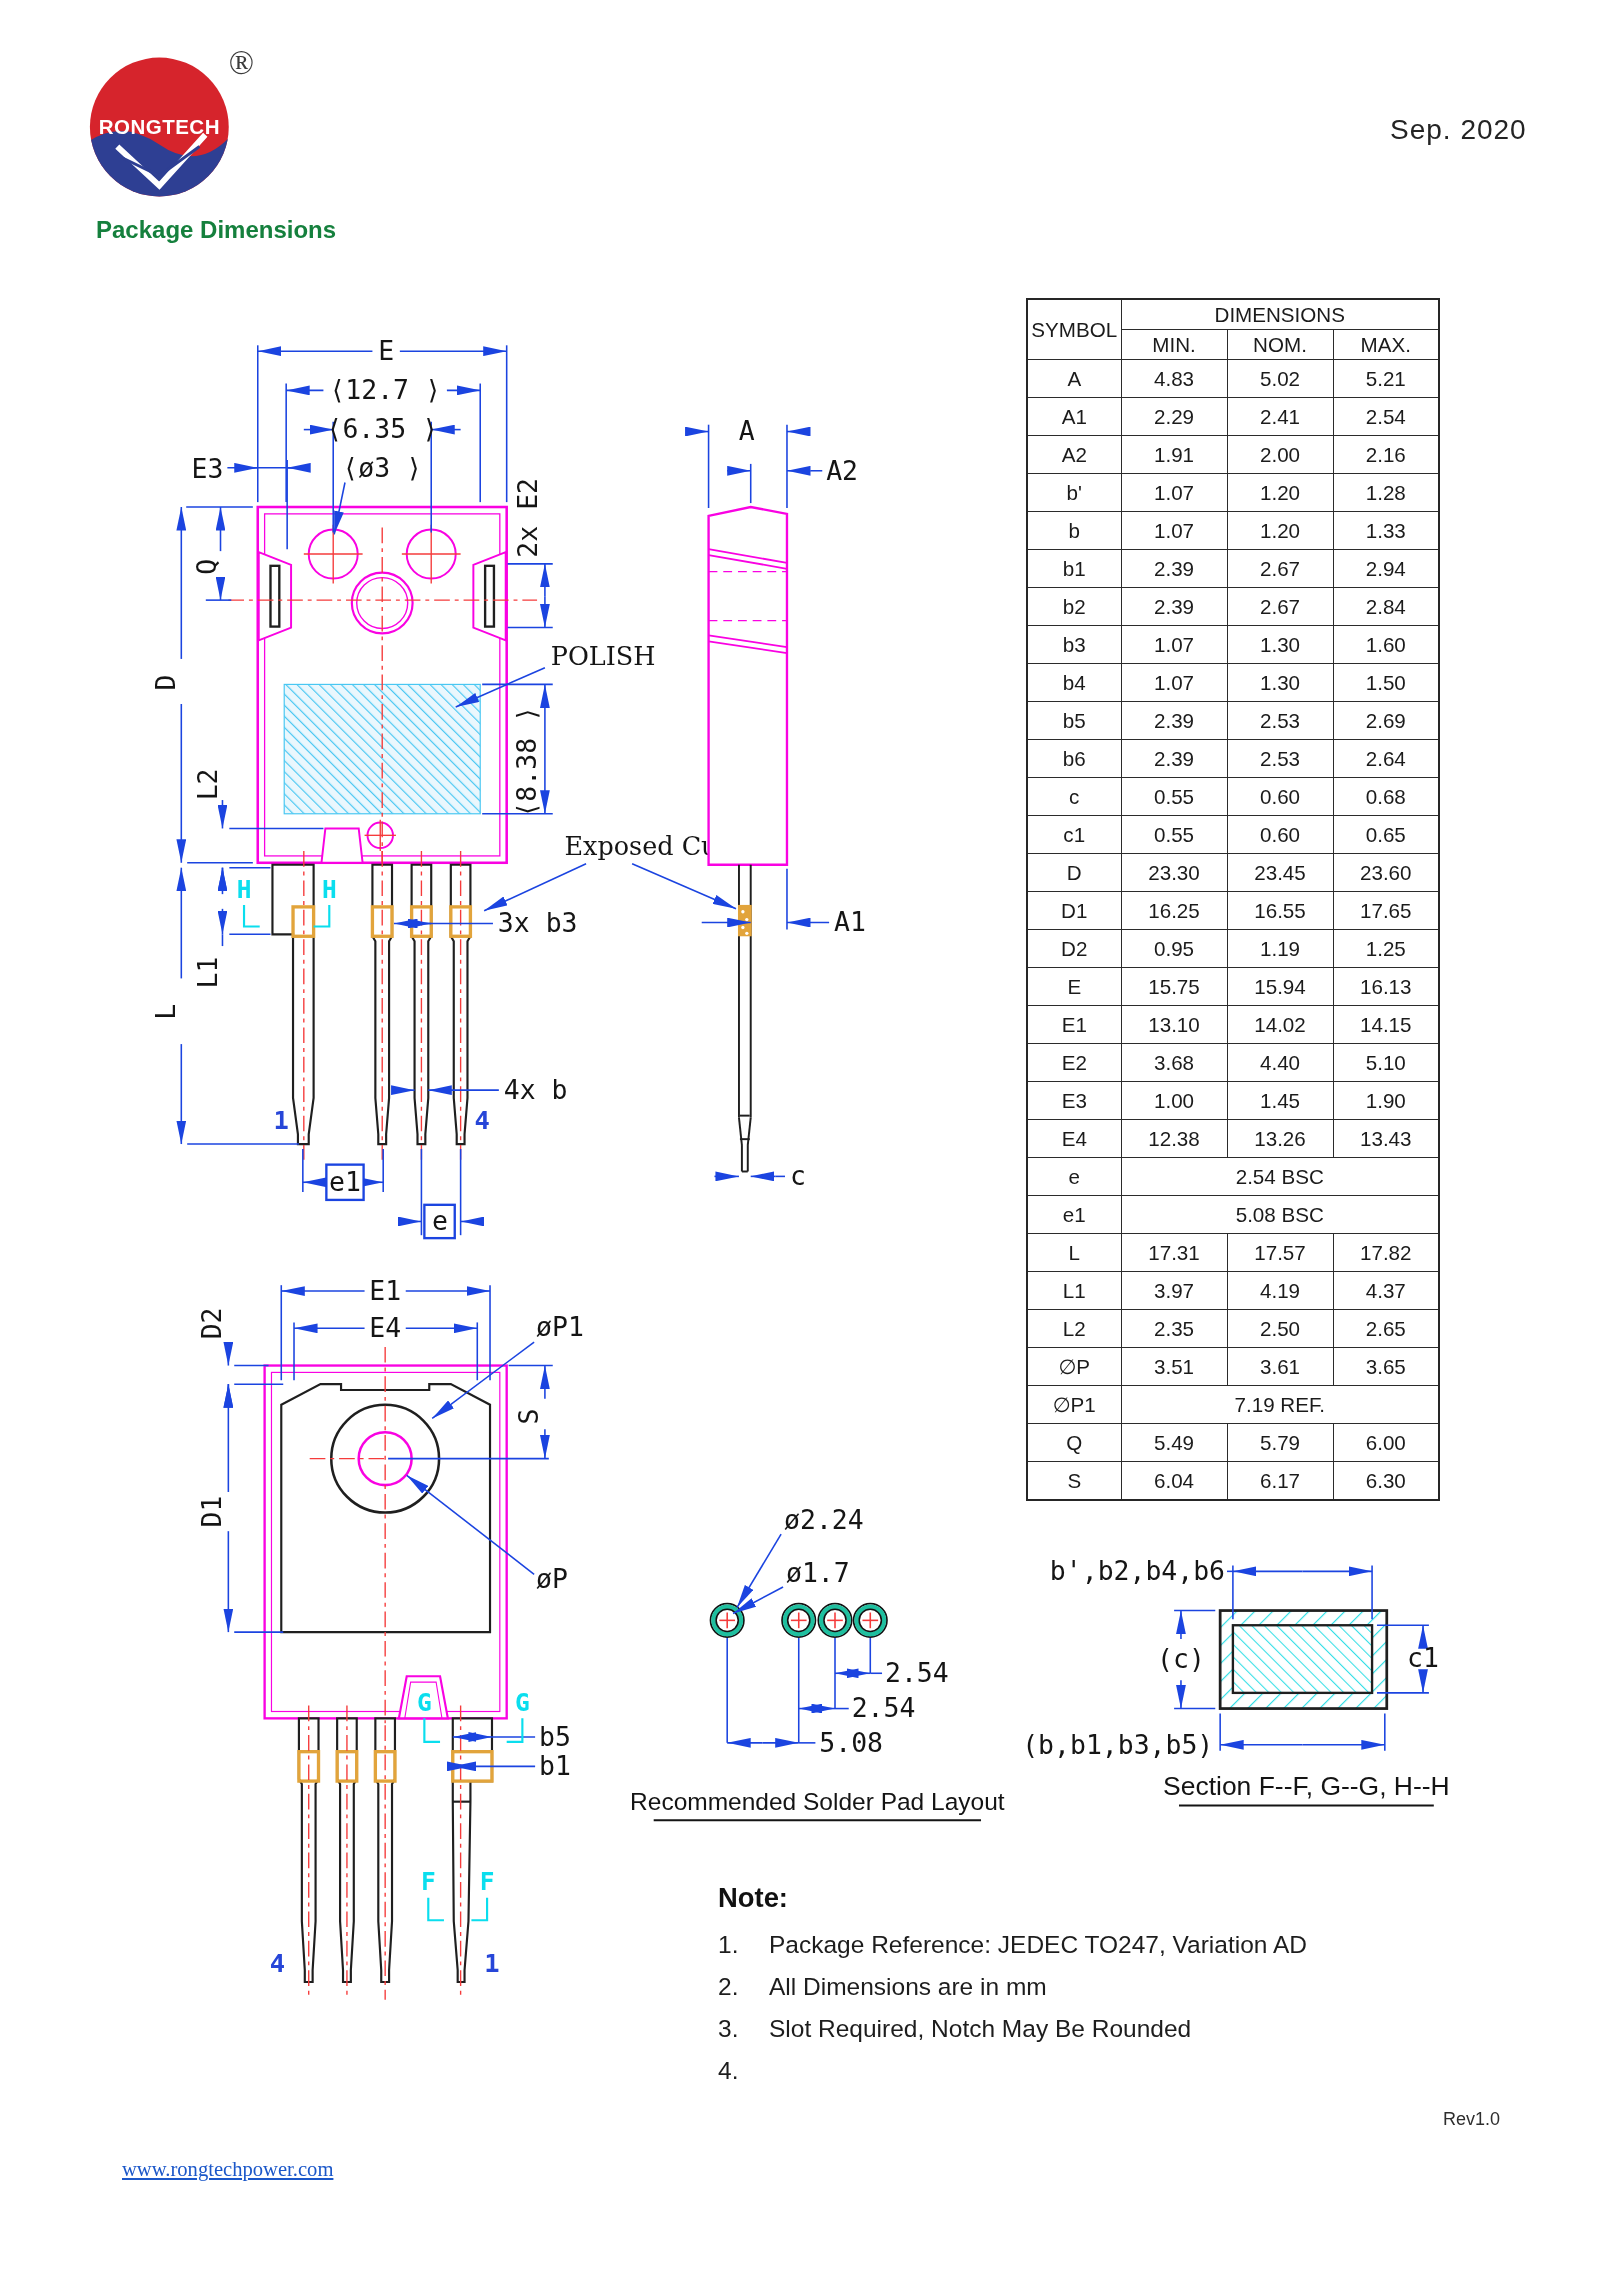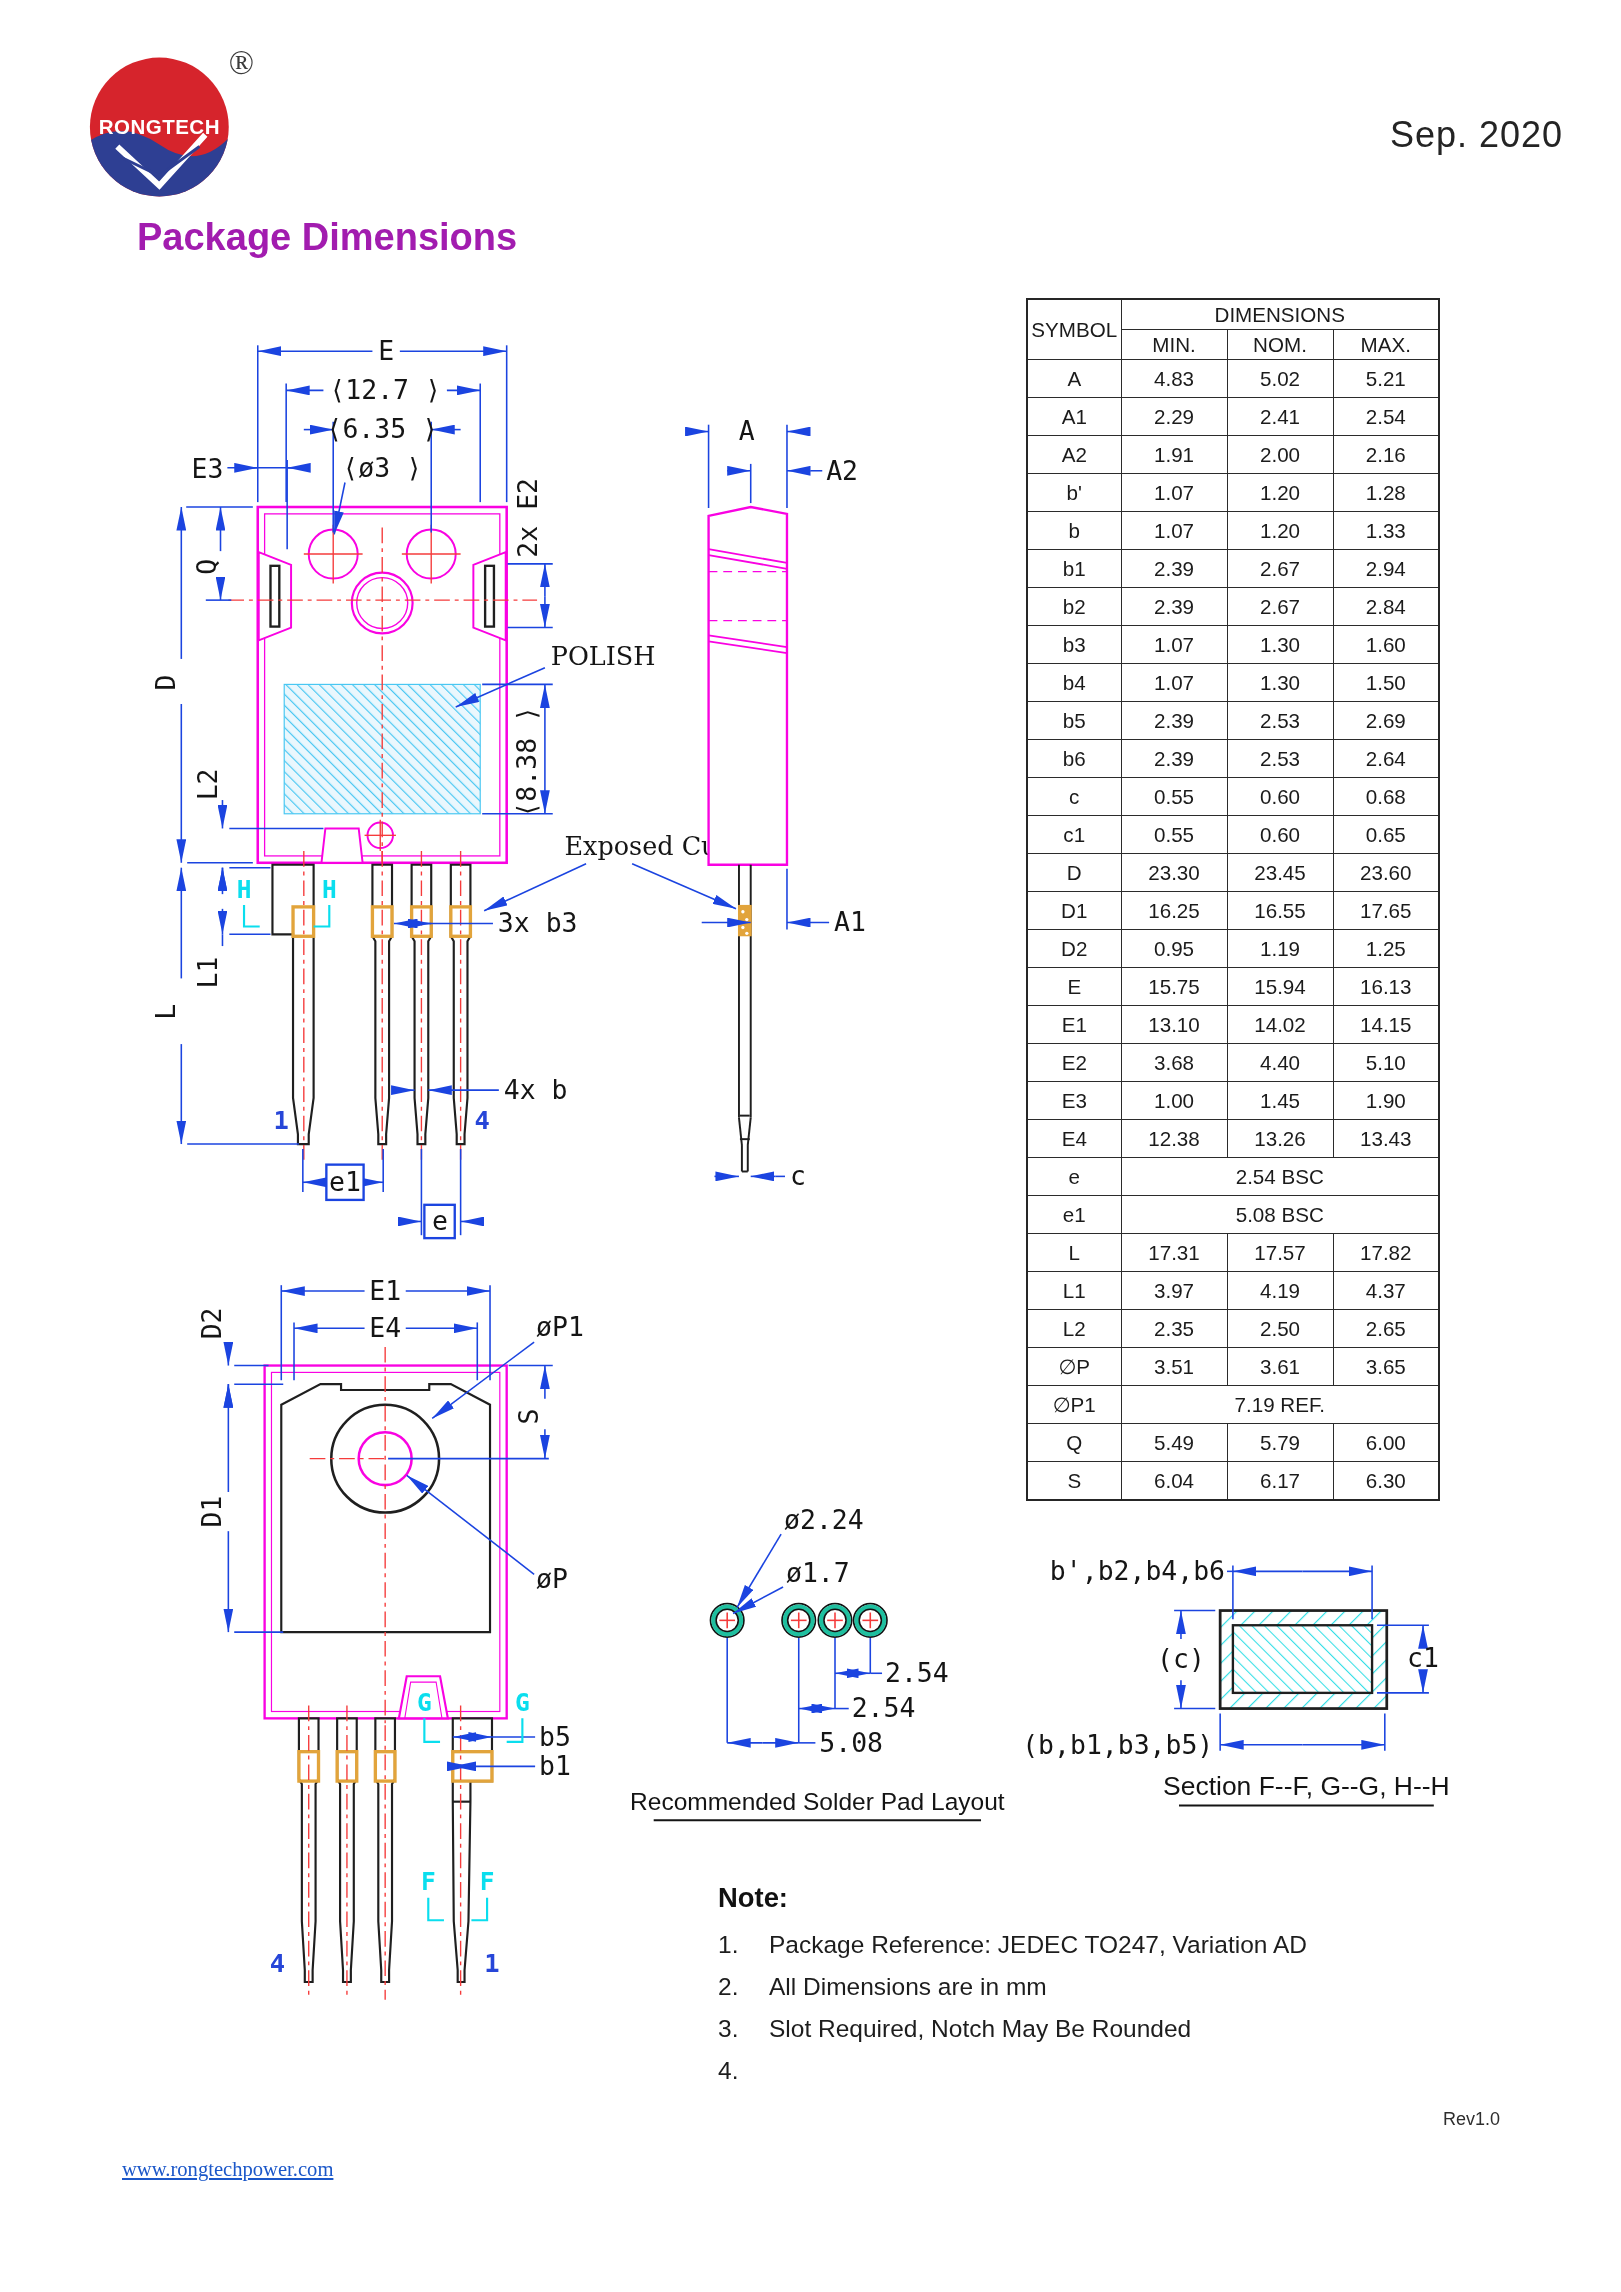--- a/index.html
+++ b/index.html
@@ -1,21 +1,21 @@
 <!DOCTYPE html>
 <html><head>
 <meta charset="utf-8">
 <style>
   html,body{margin:0;padding:0;background:#e8e8e8;}
   .page{position:relative;width:1621px;height:2293px;background:#ffffff;overflow:hidden;
         font-family:"Liberation Sans",sans-serif;color:#141414;}
   .abs{position:absolute;}
   
-  .doc-date{left:1390px;top:114px;font-size:36px;color:#242424;letter-spacing:1px;}
-  .page-title{left:96px;top:216px;font-size:38px;font-weight:700;color:#a21caf;margin-left:41px;}
+  .doc-date{left:1390px;top:114px;font-size:28px;color:#242424;letter-spacing:1px;}
+  .page-title{left:96px;top:216px;font-size:24px;font-weight:700;color:#15803d;}
   
   .drawlayer{left:0;top:0;}
   
   .tablewrap{left:994px;top:298px;}
   table.dims{border-collapse:collapse;table-layout:fixed;width:414px;border:2.5px solid #262626;margin-left:32px;}
   table.dims th, table.dims td{border:1.5px solid #2b2b2b;text-align:center;vertical-align:middle;
       font-size:20.6px;font-weight:400;color:#1b1b1b;padding:0;}
   table.dims th{height:29px;}
   table.dims td{height:37px;}
   col.c-sym{width:94px;} col.c-v{width:106px;}

